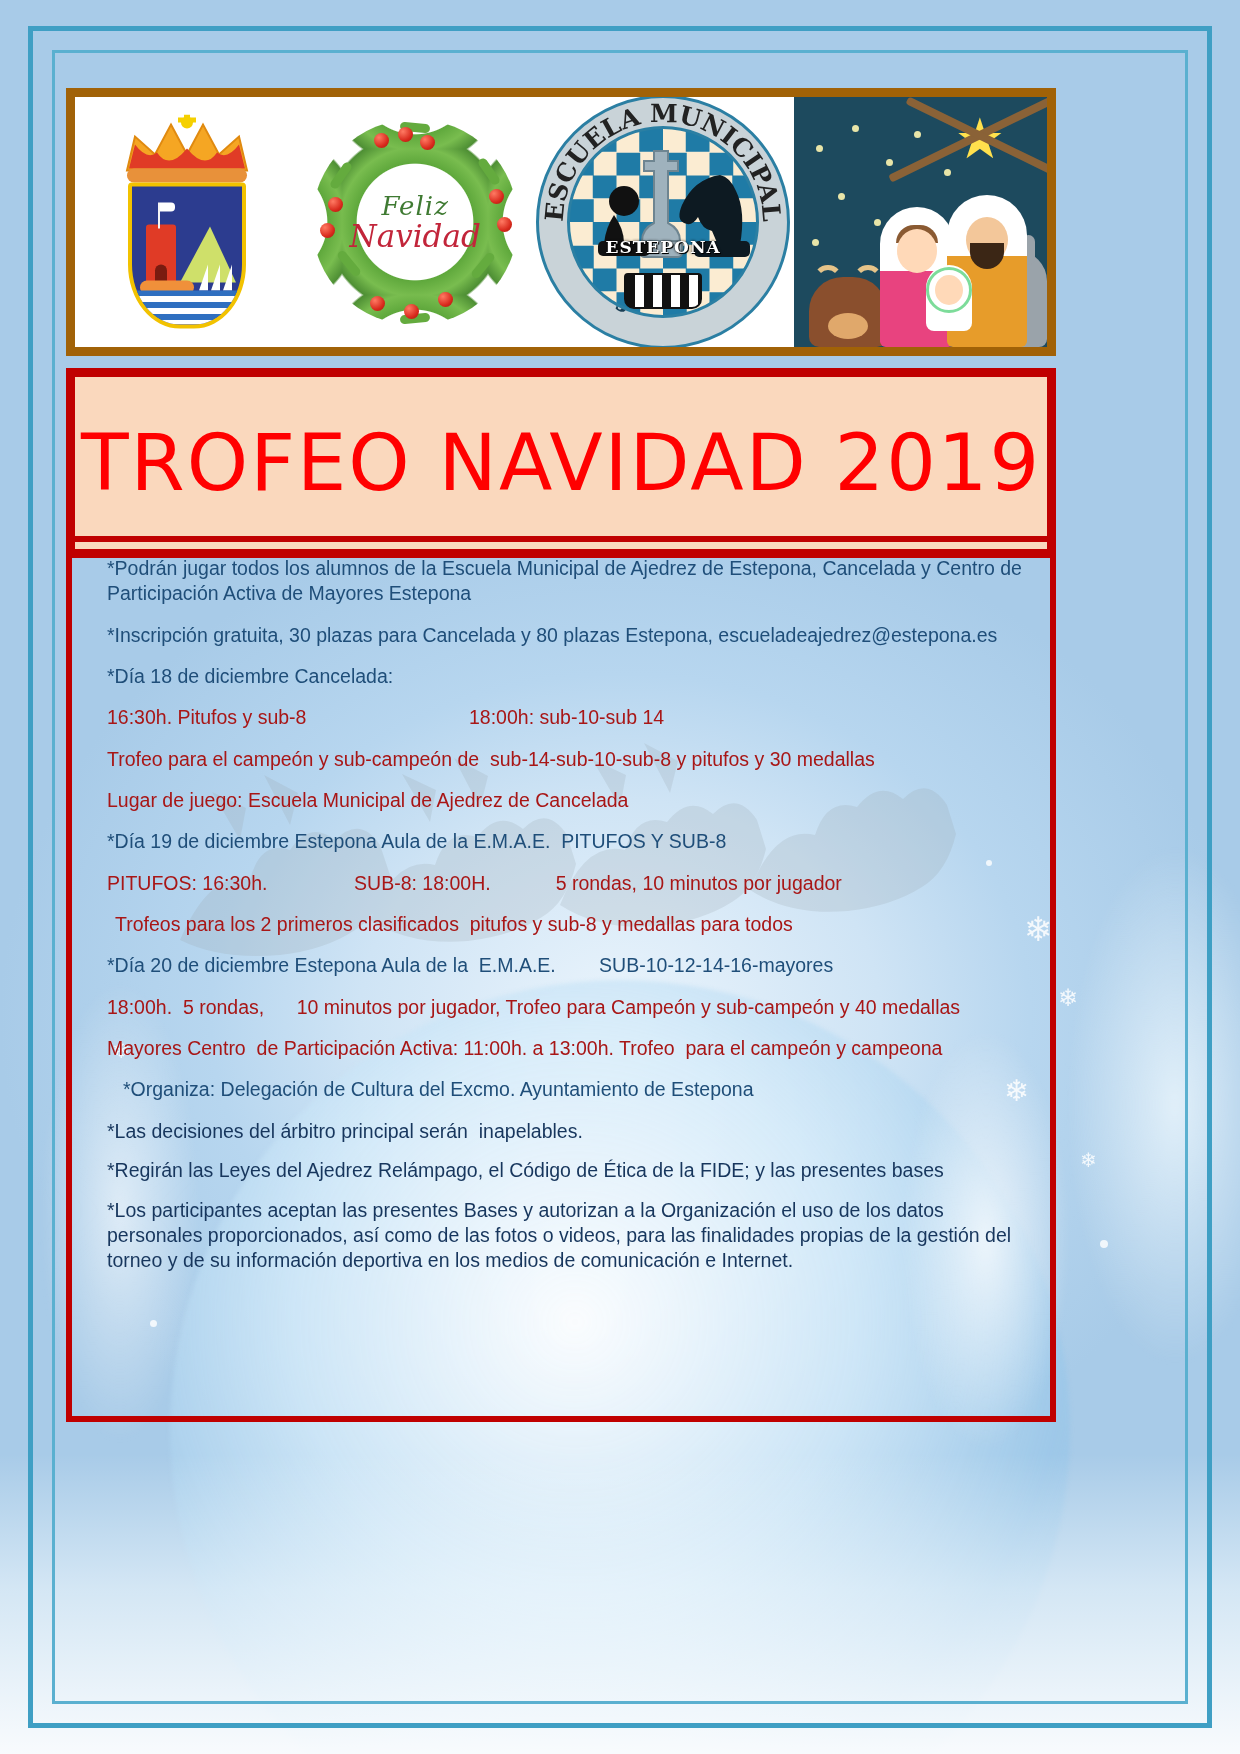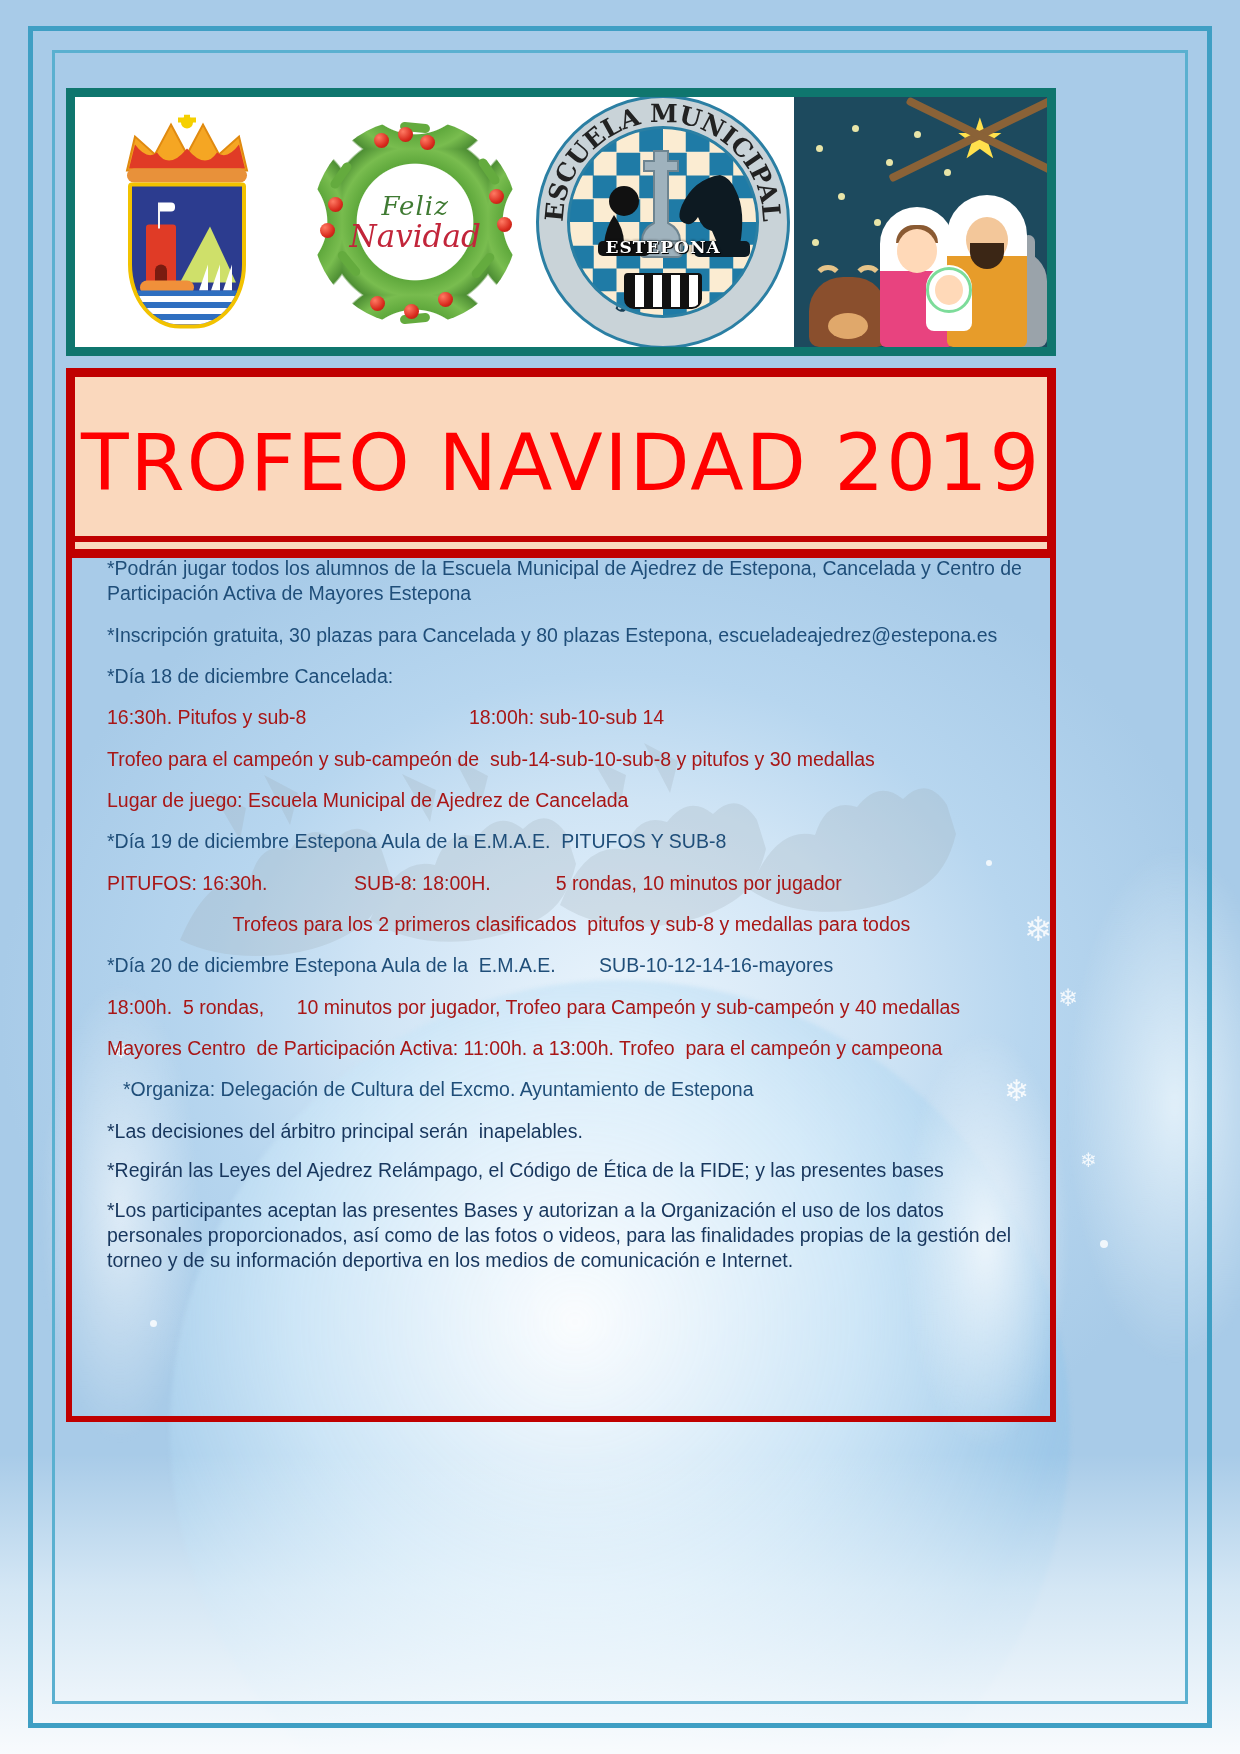--- a/index.html
+++ b/index.html
@@ -114,21 +114,21 @@
     box-sizing: border-box;
   }
 
   
   .header-band {
     position: absolute;
     left: 66px;
     top: 88px;
     width: 990px;
     height: 268px;
-    border: 9px solid #0f766e;
+    border: 9px solid #a16207;
     box-sizing: border-box;
     background: #14b8a6;
     display: flex;
     align-items: stretch;
   }
   .hdr-cell {
     position: relative;
     overflow: hidden;
     background: #ffffff;
   }
@@ -519,21 +519,21 @@
     font-family: "Liberation Sans", sans-serif;
     font-size: 19.5px;
     line-height: 1.30;
     margin: 0 0 16px 0;
     white-space: pre-wrap;
   }
   .line.tight { margin-bottom: 14px; }
   .c-blue { color: #1f4e79; }
   .c-red  { color: #a81616; }
   .c-dark { color: #17365d; }
-  .indent1 { padding-left: 8px; text-align: center; }
+  .indent1 { padding-left: 8px; }
   .indent2 { padding-left: 16px; }
 </style>
 </head>
 <body>
 
 <div id="poster">
 
   <div class="bg-layer">
     <div class="bg-sky"></div>
     <div class="bg-globe"></div>

